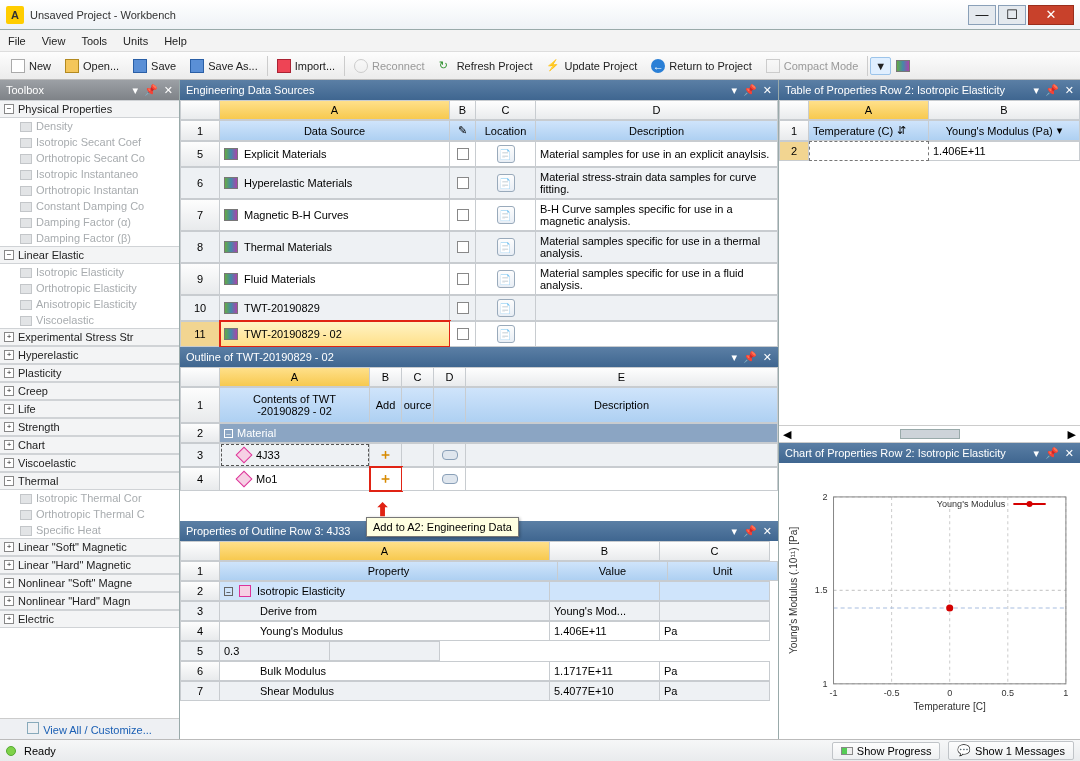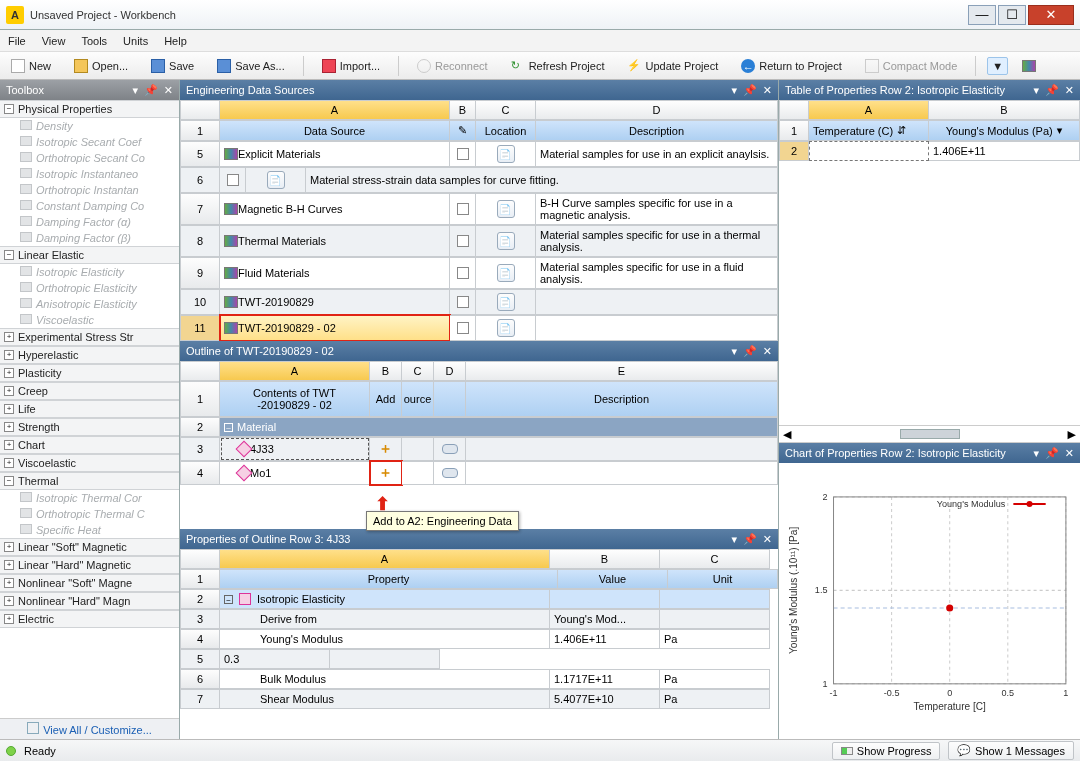--- a/index.html
+++ b/index.html
@@ -11,54 +11,54 @@
 .titlebar .title { flex: 1; color: #333; }
 .winbtns { display: flex; gap: 2px; }
 .winbtn { width: 28px; height: 20px; background: #e4e9ee; border: 1px solid #8aa0b8; display: flex; align-items: center; justify-content: center; font-size: 13px; }
 .winbtn.close { background: #c8412b; color: #fff; border-color:#9a2e1c; width:46px; }
 
 
 .menubar { height: 22px; background: #f3f3f3; display: flex; align-items: center; padding: 0 8px; gap: 16px; border-bottom: 1px solid #ddd; }
 .menubar span { color: #222; }
 
 
-.toolbar { height: 28px; background: linear-gradient(#fdfdfd,#ececec); border-bottom: 1px solid #bbb; display: flex; align-items: center; padding: 0 4px; gap: 9px; }
+.toolbar { height: 28px; background: linear-gradient(#fdfdfd,#ececec); border-bottom: 1px solid #bbb; display: flex; align-items: center; padding: 0 4px; gap: 0; }
 .tbtn { display: inline-flex; align-items: center; gap: 4px; padding: 2px 6px; border: 1px solid transparent; border-radius: 2px; color: #222; }
 .tbtn.disabled { color: #999; }
 .tbtn .ico { width: 14px; height: 14px; display: inline-block; }
 .tsep { width: 1px; height: 20px; background: #ccc; margin: 0 2px; }
 
 
 .main { display: flex; height: calc(761px - 30px - 22px - 28px - 22px); }
 .pane-head { height: 20px; background: linear-gradient(#5b7fa5,#3f6690); color: #fff; display: flex; align-items: center; padding: 0 6px; font-size: 11px; justify-content: space-between; }
 .pane-head.gray { background: linear-gradient(#9ca0a5,#7e8287); }
 .pane-head .pr { display: flex; gap: 6px; }
 .pane-head .pr span { cursor: default; }
 
 
 .toolbox { width: 180px; border-right: 1px solid #9aa; display: flex; flex-direction: column; background:#fff;}
 .toolbox .list { flex: 1; overflow: hidden; }
 .cat { background: #f3f4f5; border: 1px solid #d0d3d6; border-left:none;border-right:none; padding: 2px 4px; display: flex; align-items: center; gap: 4px; color:#222;}
 .cat .pm { width:10px;height:10px;border:1px solid #888;display:inline-flex;align-items:center;justify-content:center;font-size:8px;line-height:8px;background:#fff;}
-.leaf { padding: 2px 4px 2px 20px; color: #a8acaf; display:flex;align-items:flex-start;gap:4px;font-style:italic; }
+.leaf { padding: 2px 4px 2px 20px; color: #a8acaf; display:flex;align-items:flex-end;gap:4px; }
 .leaf .dot { width:12px;height:10px;background:#e2e4e6;border:1px solid #c3c6c9; }
 .viewall { background:#eef0f3; border-top:1px solid #ccc; padding:3px 6px; color:#1a5fb4; text-align:center; }
 
 
 .center { flex: 1; display: flex; flex-direction: column; min-width: 0; }
 .grid { background: #fff; }
 .ghead { display: flex; }
 .ghead .col, .grow .col { border: 1px solid #c8ccd0; border-left: none; display: flex; align-items: center; justify-content: center; padding: 3px 4px; background: linear-gradient(#fefefe,#e9ebed); }
 .ghead .col:first-child, .grow .col:first-child { border-left: 1px solid #c8ccd0; }
 .ghead .colA { background: linear-gradient(#ffe08a,#f7c94f); }
 .grow { display: flex; }
 .grow .col { background: #fff; justify-content: flex-start; }
 .grow .rownum { width: 40px; justify-content: center; background: linear-gradient(#fdfdfd,#e8eaec); }
 .grow.striped .col { background: #eef1f4; }
-.datacell { display: flex; width: 100%; }
+.datacell { display: flex; gap: 6px; width: 100%; }
 .bookico { width:14px;height:12px;background:linear-gradient(90deg,#6a4,#48a,#a4a);border:1px solid #777;}
 .chk { width:12px;height:12px;border:1px solid #888;background:#fff; }
 .locico { width:18px;height:18px;border:1px solid #9ab;border-radius:3px;background:linear-gradient(#fdfdfd,#e8eef5);display:inline-flex;align-items:center;justify-content:center; }
 .locico::after { content:"📄";font-size:10px; }
 .tagico { width:12px;height:12px;background:#f6d0e4;border:1px solid #d39;transform:rotate(45deg); }
 .plusbtn { width:18px;height:16px;color:#d78a00;font-weight:bold;font-size:14px;display:inline-flex;align-items:center;justify-content:center; }
 .linkico { width:16px;height:10px;background:#dfe6ee;border:1px solid #8aa0b8;border-radius:4px; }
 
 .redbox { outline: 2px solid #e02314; outline-offset: -1px; }
 
@@ -330,20 +330,26 @@
     <div class="col" style="width:26px;justify-content:center">
               <span class="chk"></span>
             </div>
     <div class="col" style="width:60px;justify-content:center">
               <span class="locico"></span>
             </div>
     <div class="col" style="flex:1">Material samples for use in an explicit anaylsis.</div>
           </div>
           <div class="grow striped">
             <div class="col rownum" style="width:40px;">6</div>
+    <div class="col " style="width:230px;">
+              <div class="datacell">
+                <span class="bookico"></span>
+                <span>Hyperelastic Materials</span>
+              </div>
+            </div>
     <div class="col" style="width:26px;justify-content:center">
               <span class="chk"></span>
             </div>
     <div class="col" style="width:60px;justify-content:center">
               <span class="locico"></span>
             </div>
     <div class="col" style="flex:1">Material stress-strain data samples for curve fitting.</div>
           </div>
           <div class="grow">
             <div class="col rownum" style="width:40px;">7</div>
@@ -494,21 +500,21 @@
     <div class="col" style="width:32px;justify-content:center">
               <span class="linkico"></span>
             </div>
     <div class="col" style="flex:1"></div>
           </div>
         </div>
       <div class="redarrow" style="left:195px;top:132px">⬆</div>
       <div class="tooltip" style="left:186px;top:150px">Add to A2: Engineering Data</div>
     </div>
 
-    <div class="pane-head" style="margin-top:44px">
+    <div class="pane-head" style="margin-top:30px">
       <span>Properties of Outline Row 3: 4J33</span>
       <span class="pr">
           <span>▾</span>
           <span>📌</span>
           <span>✕</span>
         </span>
     </div>
     <div class="grid">
       <div class="ghead">
         <div class="col" style="width:40px"></div>

